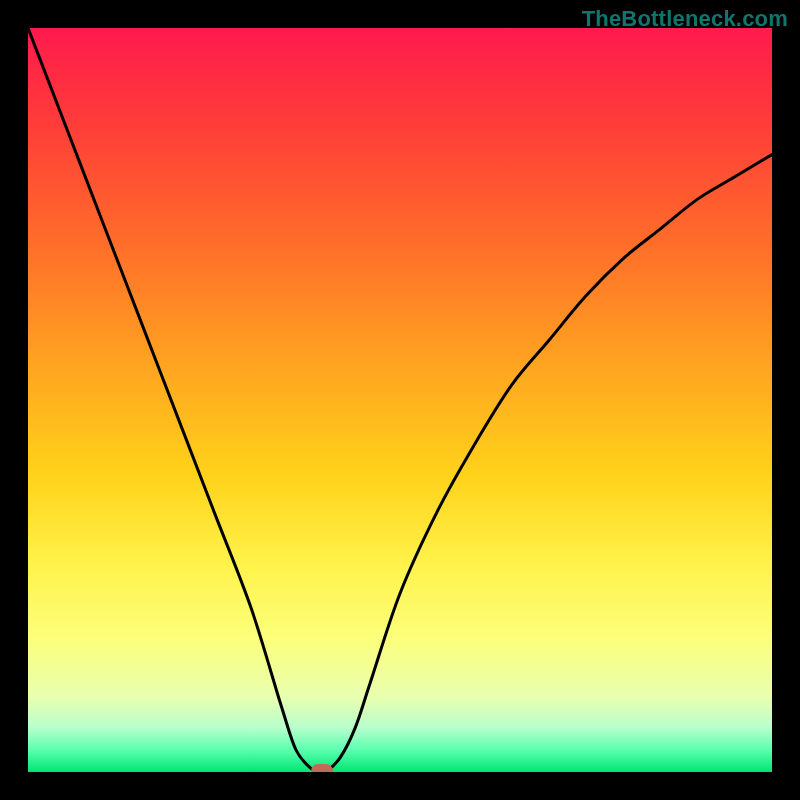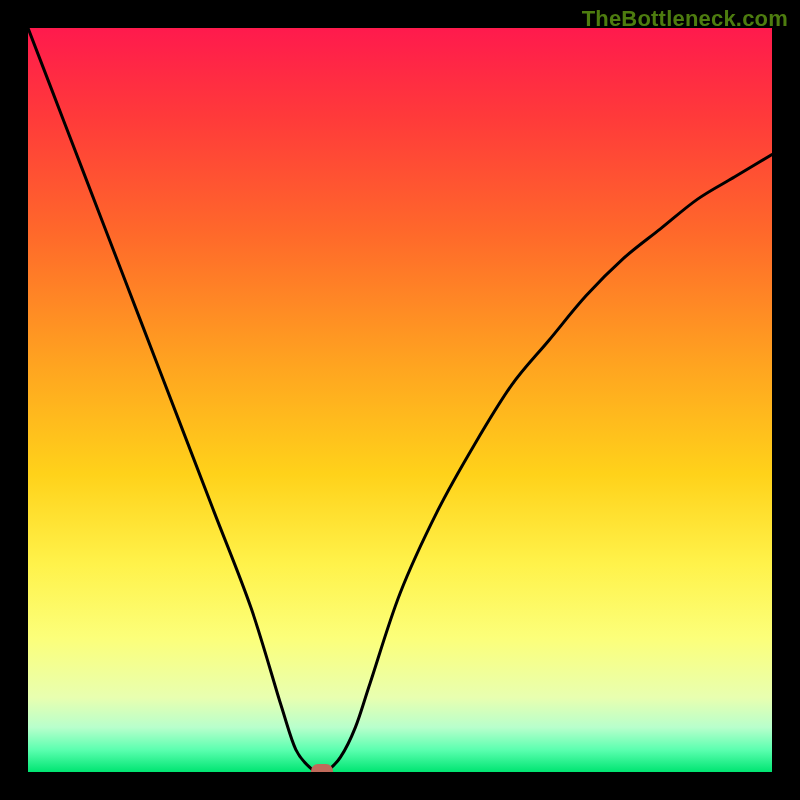--- a/index.html
+++ b/index.html
@@ -41,21 +41,21 @@
       #b8ffcc 94%,
       #5cffb0 97%,
       #00e572 100%
     );
   }
   .watermark {
     position: absolute;
     top: 6px;
     right: 12px;
     font: 600 22px Arial, Helvetica, sans-serif;
-    color: #4d7c0f;
+    color: #0f766e;
     letter-spacing: 0.2px;
     user-select: none;
   }
   svg.curve {
     position: absolute;
     inset: 0;
   }
   .marker {
     position: absolute;
     width: 22px;

